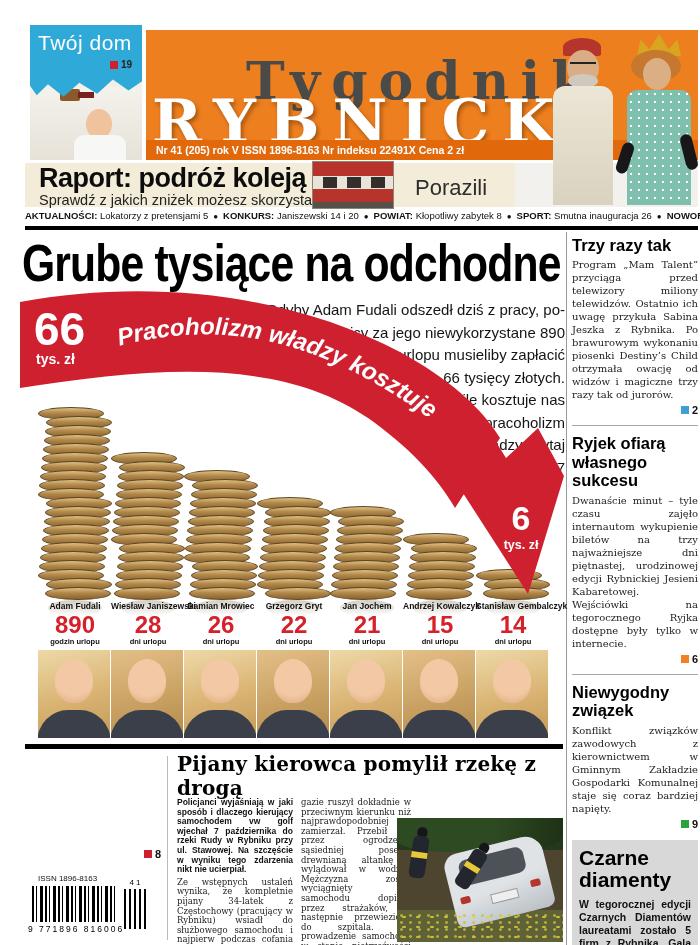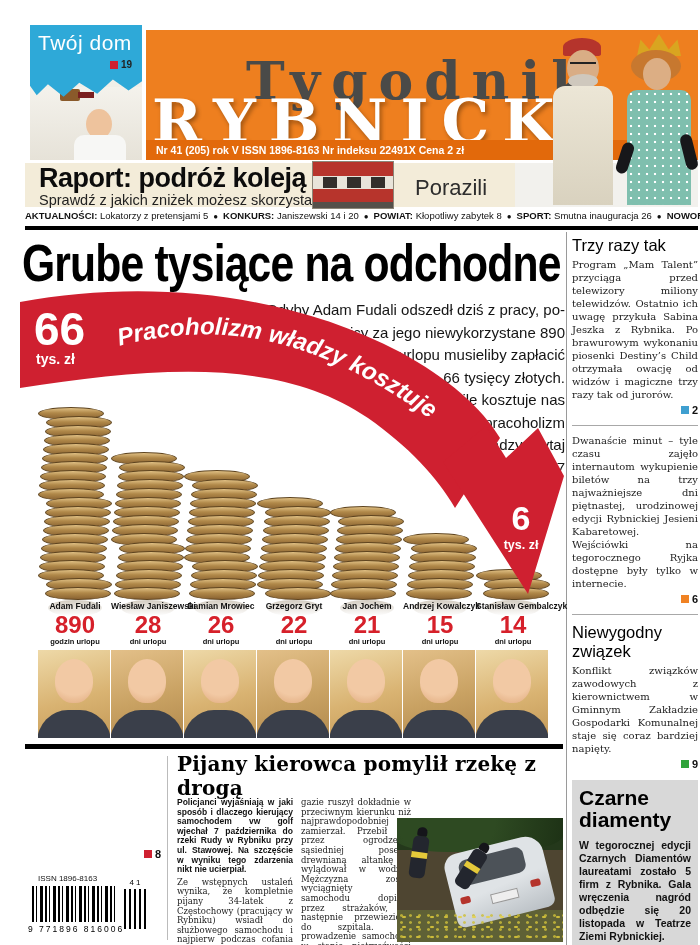--- a/index.html
+++ b/index.html
@@ -91,21 +91,21 @@
   .portrait::before{content:"";position:absolute;left:50%;top:9px;transform:translateX(-50%);
             width:38px;height:44px;border-radius:50% 50% 46% 46%;
             background:radial-gradient(circle at 50% 35%,#f2c9a4 0 60%,#dfa97c 100%);}
   .portrait::after{content:"";position:absolute;left:50%;bottom:-6px;transform:translateX(-50%);
             width:74px;height:34px;border-radius:42% 42% 0 0/95% 95% 0 0;background:#3a3f4a;}
   .person-col:nth-of-type(odd) .portrait{background:linear-gradient(165deg,#e3c089 0%,#c9a263 55%,#b28a4e 100%);}
 
   
   .vline{left:566px;top:232px;width:1px;height:713px;background:#9a9a9a;}
   .sidebar{left:572px;top:236px;width:126px;}
-  .sb-title{font-size:16.5px;font-weight:normal;line-height:1.12;color:#000;margin:0 0 4px;}
+  .sb-title{font-size:16.5px;font-weight:bold;line-height:1.12;color:#000;margin:0 0 4px;}
   .sb-body{font-family:"DejaVu Serif",serif;font-size:10px;line-height:1.3;text-align:justify;color:#222;margin:0;}
   .sb-ref{display:flex;justify-content:flex-end;align-items:center;gap:3px;font-size:11px;font-weight:bold;margin-top:3px;}
   .sb-div{border-top:1px solid #a8a8a8;margin:9px 0 8px;}
   .gray-box{background:#d8d8d8;padding:7px 7px 6px;margin-top:10px;}
   .gb-title{font-size:21px;line-height:1.05;color:#000;margin:0 0 7px;}
   .gb-lead{font-size:10.5px;font-weight:bold;line-height:1.25;text-align:justify;margin:0;}
 
   
   .rule-black2{left:25px;top:744px;width:538px;height:5px;background:#000;}
   .quote{left:25px;top:758px;width:136px;font-size:14px;font-weight:bold;line-height:1.13;color:#0d0d0d;}
@@ -382,20 +382,21 @@
   <div class="abs vline"></div>
   <div class="abs sidebar">
     <h3 class="sb-title">Trzy razy tak</h3>
     <p class="sb-body">Program „Mam Talent” przyciąga przed telewizory miliony telewidzów. Ostatnio ich uwagę przykuła Sabina Jeszka z Rybnika. Po brawurowym wykonaniu piosenki Destiny’s Child otrzymała owację od widzów i magiczne trzy razy tak od jurorów.</p>
     <div class="sb-ref">
       <span class="sq sq-blue"></span>
       <span>2</span>
     </div>
     <div class="sb-div"></div>
 
+    <h3 class="sb-title">Ryjek ofiarą własnego sukcesu</h3>
     <p class="sb-body">Dwanaście minut – tyle czasu zajęło internautom wykupienie biletów na trzy najważniejsze dni piętnastej, urodzinowej edycji Rybnickiej Jesieni Kabaretowej. Wejściówki na tegorocznego Ryjka dostępne były tylko w internecie.</p>
     <div class="sb-ref">
       <span class="sq sq-orange"></span>
       <span>6</span>
     </div>
     <div class="sb-div"></div>
 
     <h3 class="sb-title">Niewygodny związek</h3>
     <p class="sb-body">Konflikt związków zawodowych z kierownictwem w Gminnym Zakładzie Gospodarki Komunalnej staje się coraz bardziej napięty.</p>
     <div class="sb-ref">

